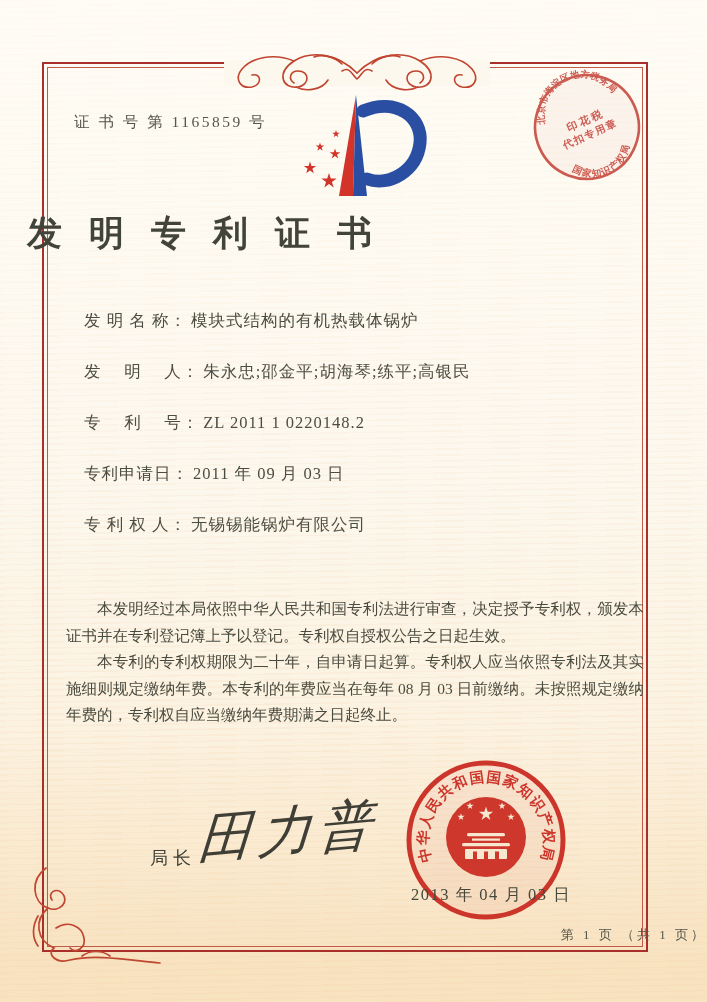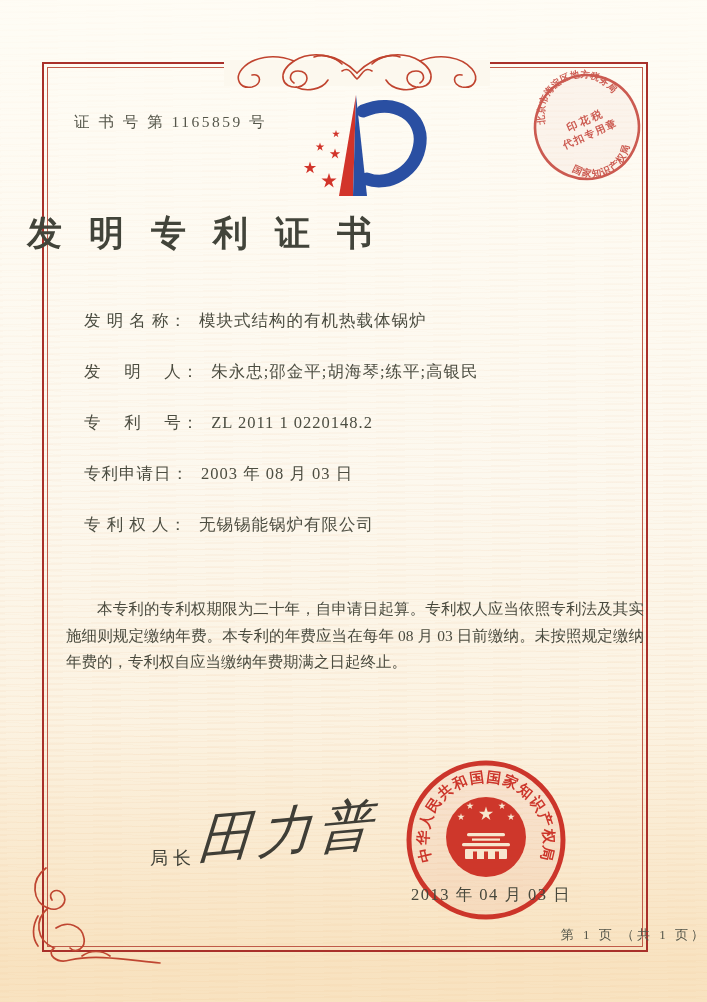--- a/index.html
+++ b/index.html
@@ -30,21 +30,21 @@
     transform:rotate(-24deg); opacity:0.88;
   }
   .title {
     position:absolute; left:0; top:210px; width:100%;
     font-size:35px; font-weight:600;
     letter-spacing:27px; padding-left:27px; color:#42443a;
   }
   .fields { position:absolute; left:84px; top:310px; width:530px; }
   .field-row { height:51px; font-size:16.5px; color:#4c4d41; letter-spacing:1px; }
   .field-label { white-space:pre; }
-  .field-value { margin-left:12px; }
+  .field-value { margin-left:4px; }
   .paragraphs {
     position:absolute; left:66px; top:596px; width:578px;
     font-size:15.5px; line-height:26.5px; color:#4a4b3f;
     text-align:justify;
   }
   .paragraphs p { text-indent:2em; }
   .director { position:absolute; left:150px; top:846px; font-size:18px; letter-spacing:5px; color:#3f4037; }
   .signature-name {
     position:absolute; left:198px; top:796px; font-size:54px; color:#30302a;
     transform:rotate(-5deg) skewX(-9deg); font-style:italic; opacity:0.92;
@@ -139,28 +139,29 @@
     <div class="field-row">
       <span class="field-label">发 明 名 称：</span><span class="field-value">模块式结构的有机热载体锅炉</span>
     </div>
     <div class="field-row">
       <span class="field-label">发　 明　 人：</span><span class="field-value">朱永忠;邵金平;胡海琴;练平;高银民</span>
     </div>
     <div class="field-row">
       <span class="field-label">专　 利　 号：</span><span class="field-value">ZL 2011 1 0220148.2</span>
     </div>
     <div class="field-row">
-      <span class="field-label">专利申请日：</span><span class="field-value">2003 年 08 月 03 日</span>
+      <span class="field-label">专利申请日：</span><span class="field-value">2011 年 09 月 03 日</span>
     </div>
     <div class="field-row">
       <span class="field-label">专 利 权 人：</span><span class="field-value">无锡锡能锅炉有限公司</span>
     </div>
   </div>
 
   <div class="paragraphs">
+    <p>本发明经过本局依照中华人民共和国专利法进行审查，决定授予专利权，颁发本证书并在专利登记簿上予以登记。专利权自授权公告之日起生效。</p>
     <p>本专利的专利权期限为二十年，自申请日起算。专利权人应当依照专利法及其实施细则规定缴纳年费。本专利的年费应当在每年 08 月 03 日前缴纳。未按照规定缴纳年费的，专利权自应当缴纳年费期满之日起终止。</p>
   </div>
 
   <div class="director">局长</div>
   <div class="signature-name">田力普</div>
 
   <svg class="seal-svg" viewBox="0 0 170 170">
     <defs>
       <path id="sealArc" d="M 30.5 104.8 A 58 58 0 1 1 139.5 104.8" fill="none"></path>
     </defs>

